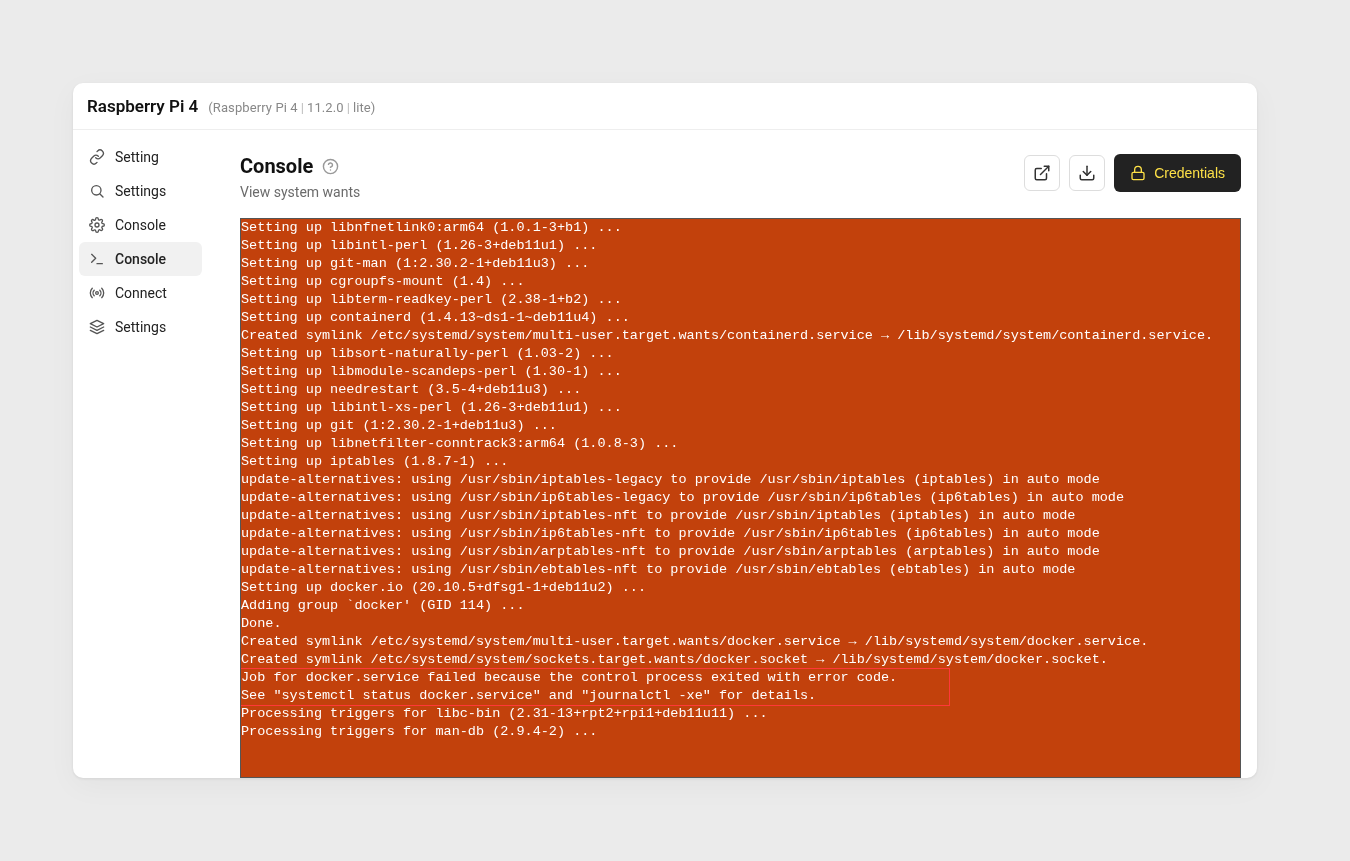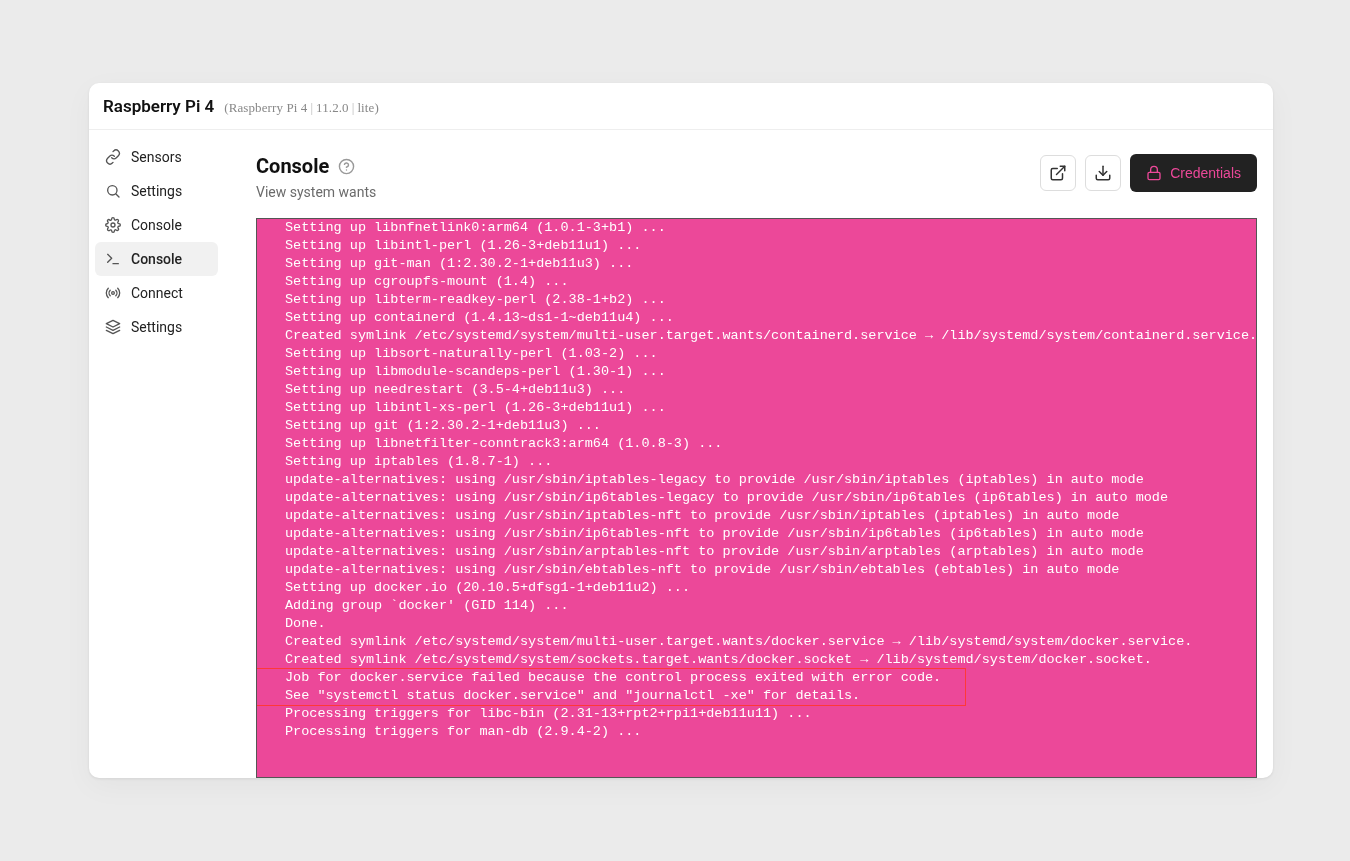--- a/index.html
+++ b/index.html
@@ -12,21 +12,21 @@
       background: #ebebeb;
       width: 1350px;
       height: 861px;
       overflow: hidden;
     }
     .card {
       background: #fff;
       border-radius: 10px;
       box-shadow: 0 1px 3px rgba(0,0,0,0.08), 0 8px 30px rgba(0,0,0,0.04);
       position: absolute;
-      left: 89px;
+      left: 73px;
       top: 83px;
       width: 1184px;
       height: 695px;
       display: flex;
       flex-direction: column;
       overflow: hidden;
     }
     .card-header {
       border-bottom: 1px solid #eee;
       padding: 13px 16px 13px 14px;
@@ -36,21 +36,20 @@
     }
     .device-title {
       font-size: 17px;
       font-weight: 600;
       color: #111;
     }
     .device-meta {
       font-size: 13px;
       color: #888;
       letter-spacing: 0.1px;
-      font-family: Liberation Serif, serif;
     }
     .device-meta .sep {
       padding: 0 3px;
       color: #bbb;
     }
     .body {
       flex: 1;
       display: flex;
       min-height: 0;
     }
@@ -133,38 +132,37 @@
       display: flex;
       align-items: center;
       justify-content: center;
       cursor: pointer;
       color: #333;
     }
     .cred-btn {
       height: 38px;
       border-radius: 6px;
       background: #222;
-      color: #ec4899;
+      color: #fde047;
       border: none;
       display: flex;
       align-items: center;
       gap: 8px;
       padding: 0 16px;
       font-size: 14px;
       font-weight: 500;
       cursor: pointer;
     }
     .terminal-wrap {
       border: 1.5px solid #555;
-      background: #ec4899;
+      background: #c2410c;
       flex: 1;
       min-height: 0;
       overflow: hidden;
       position: relative;
-      padding-left: 28px;
     }
     .terminal {
       font-family: "SFMono-Regular", Consolas, "Liberation Mono", Menlo, monospace;
       font-size: 13.5px;
       line-height: 18px;
       color: #fff;
       white-space: pre;
       padding: 0;
     }
     .terminal-line {
@@ -193,21 +191,21 @@
 
     <div class="sidebar">
 
       <div class="sidebar-item">
         <span class="icon">
           <svg width="16" height="16" viewBox="0 0 24 24" fill="none" stroke="currentColor" stroke-width="2" stroke-linecap="round" stroke-linejoin="round">
               <path d="M10 13a5 5 0 0 0 7.07 0l3-3a5 5 0 0 0-7.07-7.07l-1 1"></path>
               <path d="M14 11a5 5 0 0 0-7.07 0l-3 3a5 5 0 0 0 7.07 7.07l1-1"></path>
             </svg>
         </span>
-        <span>Sensors</span>
+        <span>Setting</span>
       </div>
 
       <div class="sidebar-item">
         <span class="icon">
           <svg width="16" height="16" viewBox="0 0 24 24" fill="none" stroke="currentColor" stroke-width="2" stroke-linecap="round" stroke-linejoin="round">
               <circle cx="11" cy="11" r="7"></circle>
               <line x1="21" y1="21" x2="16.5" y2="16.5"></line>
             </svg>
         </span>
         <span>Settings</span>

